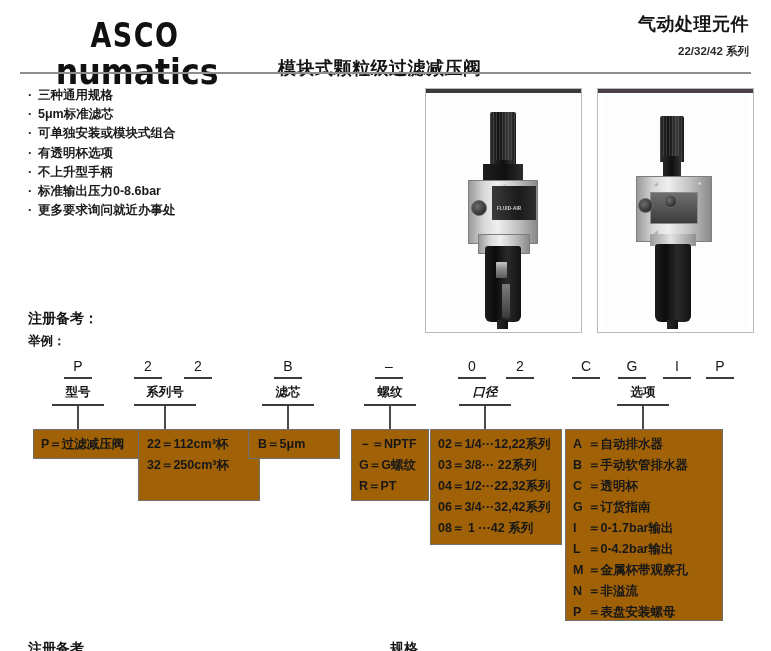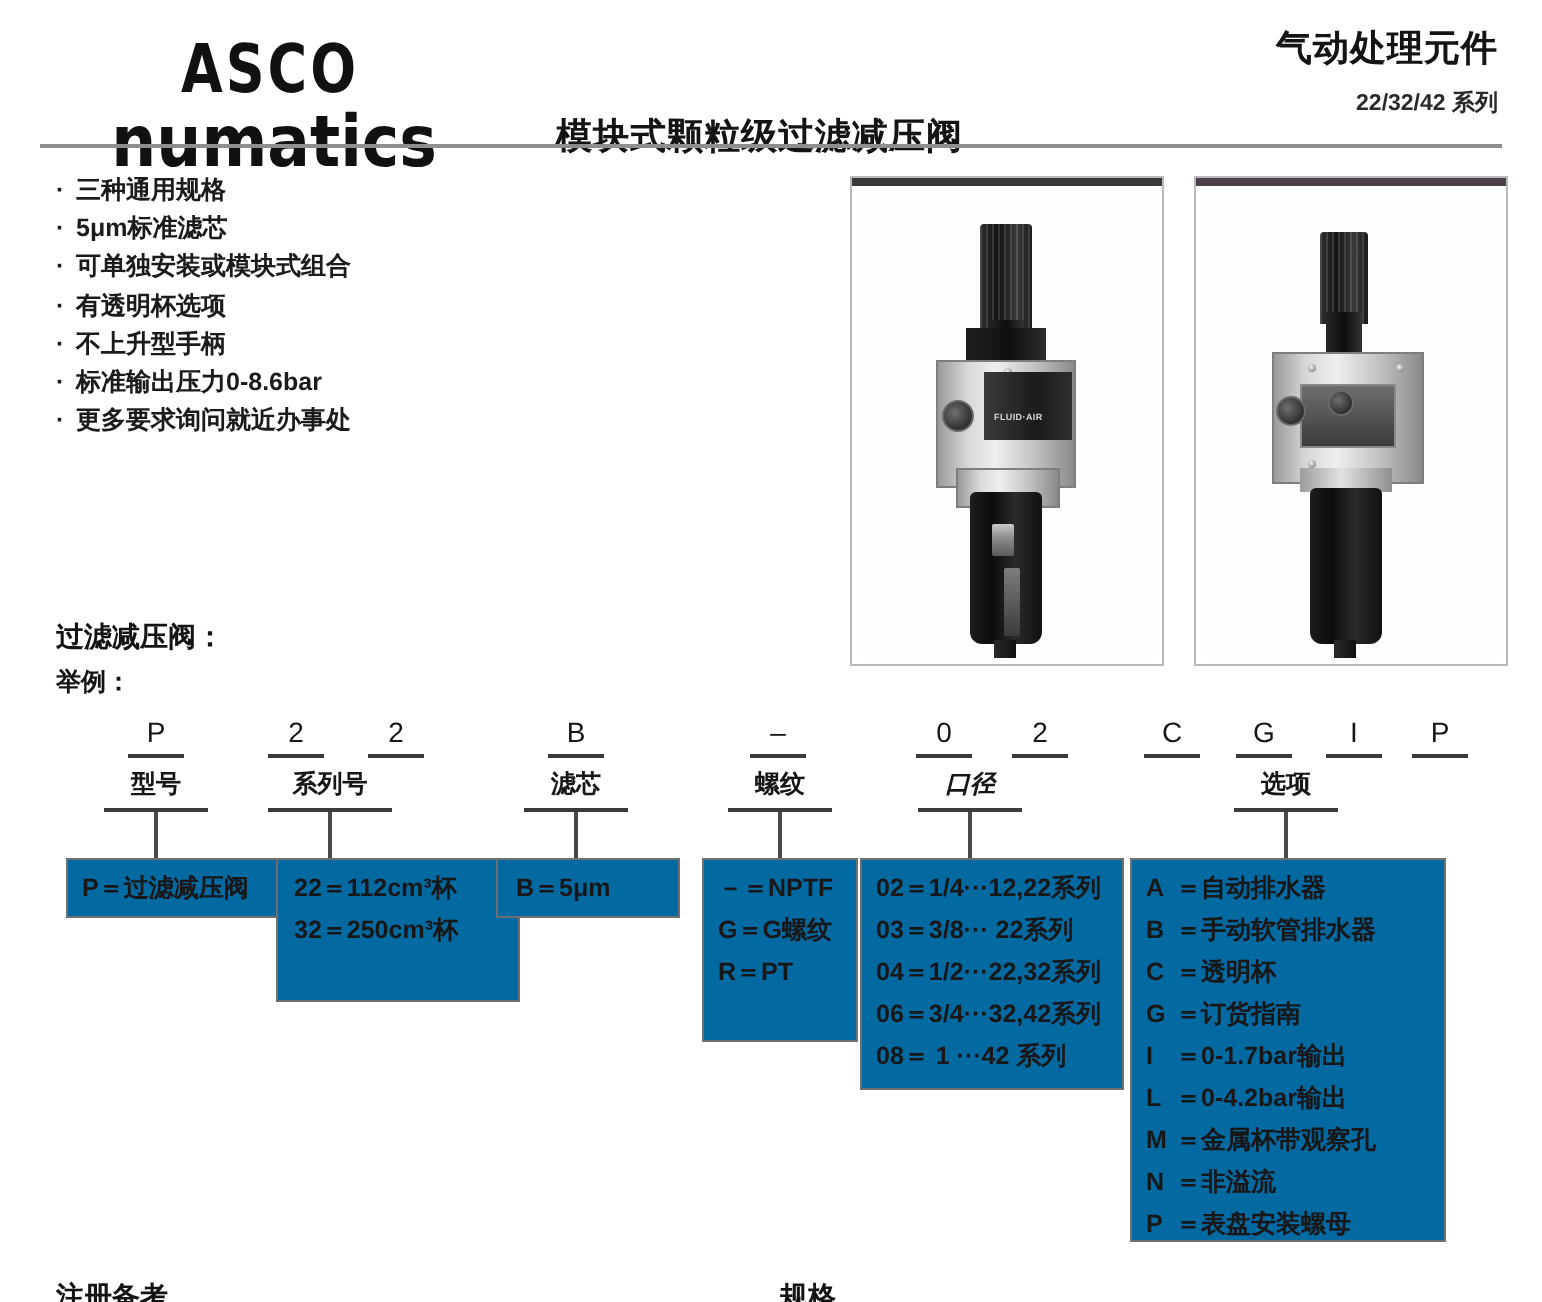--- a/index.html
+++ b/index.html
@@ -248,21 +248,21 @@
   .drop {
     position: absolute;
     width: 2px;
     background: #4a4a4a;
   }
 
   
   .opt-box {
     position: absolute;
     border: 1.5px solid #6f6f6f;
-    background: #0369a1;
+    background: #a16207;
     box-sizing: border-box;
   }
   .opt-line {
     font-size: 12.5px;
     font-weight: bold;
     color: #171717;
     white-space: nowrap;
     line-height: 21px;
   }
   .opt-line .k {
@@ -339,21 +339,21 @@
     <div class="port" style="left:62px; top:101px; width:11px; height:11px;"></div>
     <div class="screw" style="left:52px; top:88px; width:4px; height:4px;"></div>
     <div class="screw" style="left:96px; top:88px; width:4px; height:4px;"></div>
     <div class="screw" style="left:52px; top:136px; width:4px; height:4px;"></div>
     <div class="band" style="left:48px; top:140px; width:46px; height:12px;"></div>
     <div class="bowl" style="left:53px; top:150px; width:36px; height:78px;"></div>
     <div class="drain" style="left:65px; top:226px; width:11px; height:12px;"></div>
   </div>
 </div>
 
-<div id="ordering-title">过滤减压阀：</div>
+<div id="ordering-title">注册备考：</div>
 <div id="example-label">举例：</div>
 
 <div class="code-char" style="left:66px; width:24px;">P</div>
 <div class="code-rule" style="left:64px; width:28px;"></div>
 
 <div class="code-char" style="left:136px; width:24px;">2</div>
 <div class="code-rule" style="left:134px; width:28px;"></div>
 
 <div class="code-char" style="left:186px; width:24px;">2</div>
 <div class="code-rule" style="left:184px; width:28px;"></div>
@@ -412,21 +412,21 @@
 
 <div class="opt-box" style="left:138px; top:429px; width:122px; height:72px; padding:4px 8px;">
   <div class="opt-line">22＝112cm³杯</div>
   <div class="opt-line">32＝250cm³杯</div>
 </div>
 
 <div class="opt-box" style="left:248px; top:429px; width:92px; height:30px; padding:4px 9px;">
   <div class="opt-line">B＝5μm</div>
 </div>
 
-<div class="opt-box" style="left:351px; top:429px; width:78px; height:92px; padding:4px 7px;">
+<div class="opt-box" style="left:351px; top:429px; width:78px; height:72px; padding:4px 7px;">
   <div class="opt-line">－＝NPTF</div>
   <div class="opt-line">G＝G螺纹</div>
   <div class="opt-line">R＝PT</div>
 </div>
 
 <div class="opt-box" style="left:430px; top:429px; width:132px; height:116px; padding:4px 7px;">
   <div class="opt-line">02＝1/4···12,22系列</div>
   <div class="opt-line">03＝3/8··· 22系列</div>
   <div class="opt-line">04＝1/2···22,32系列</div>
   <div class="opt-line">06＝3/4···32,42系列</div>

